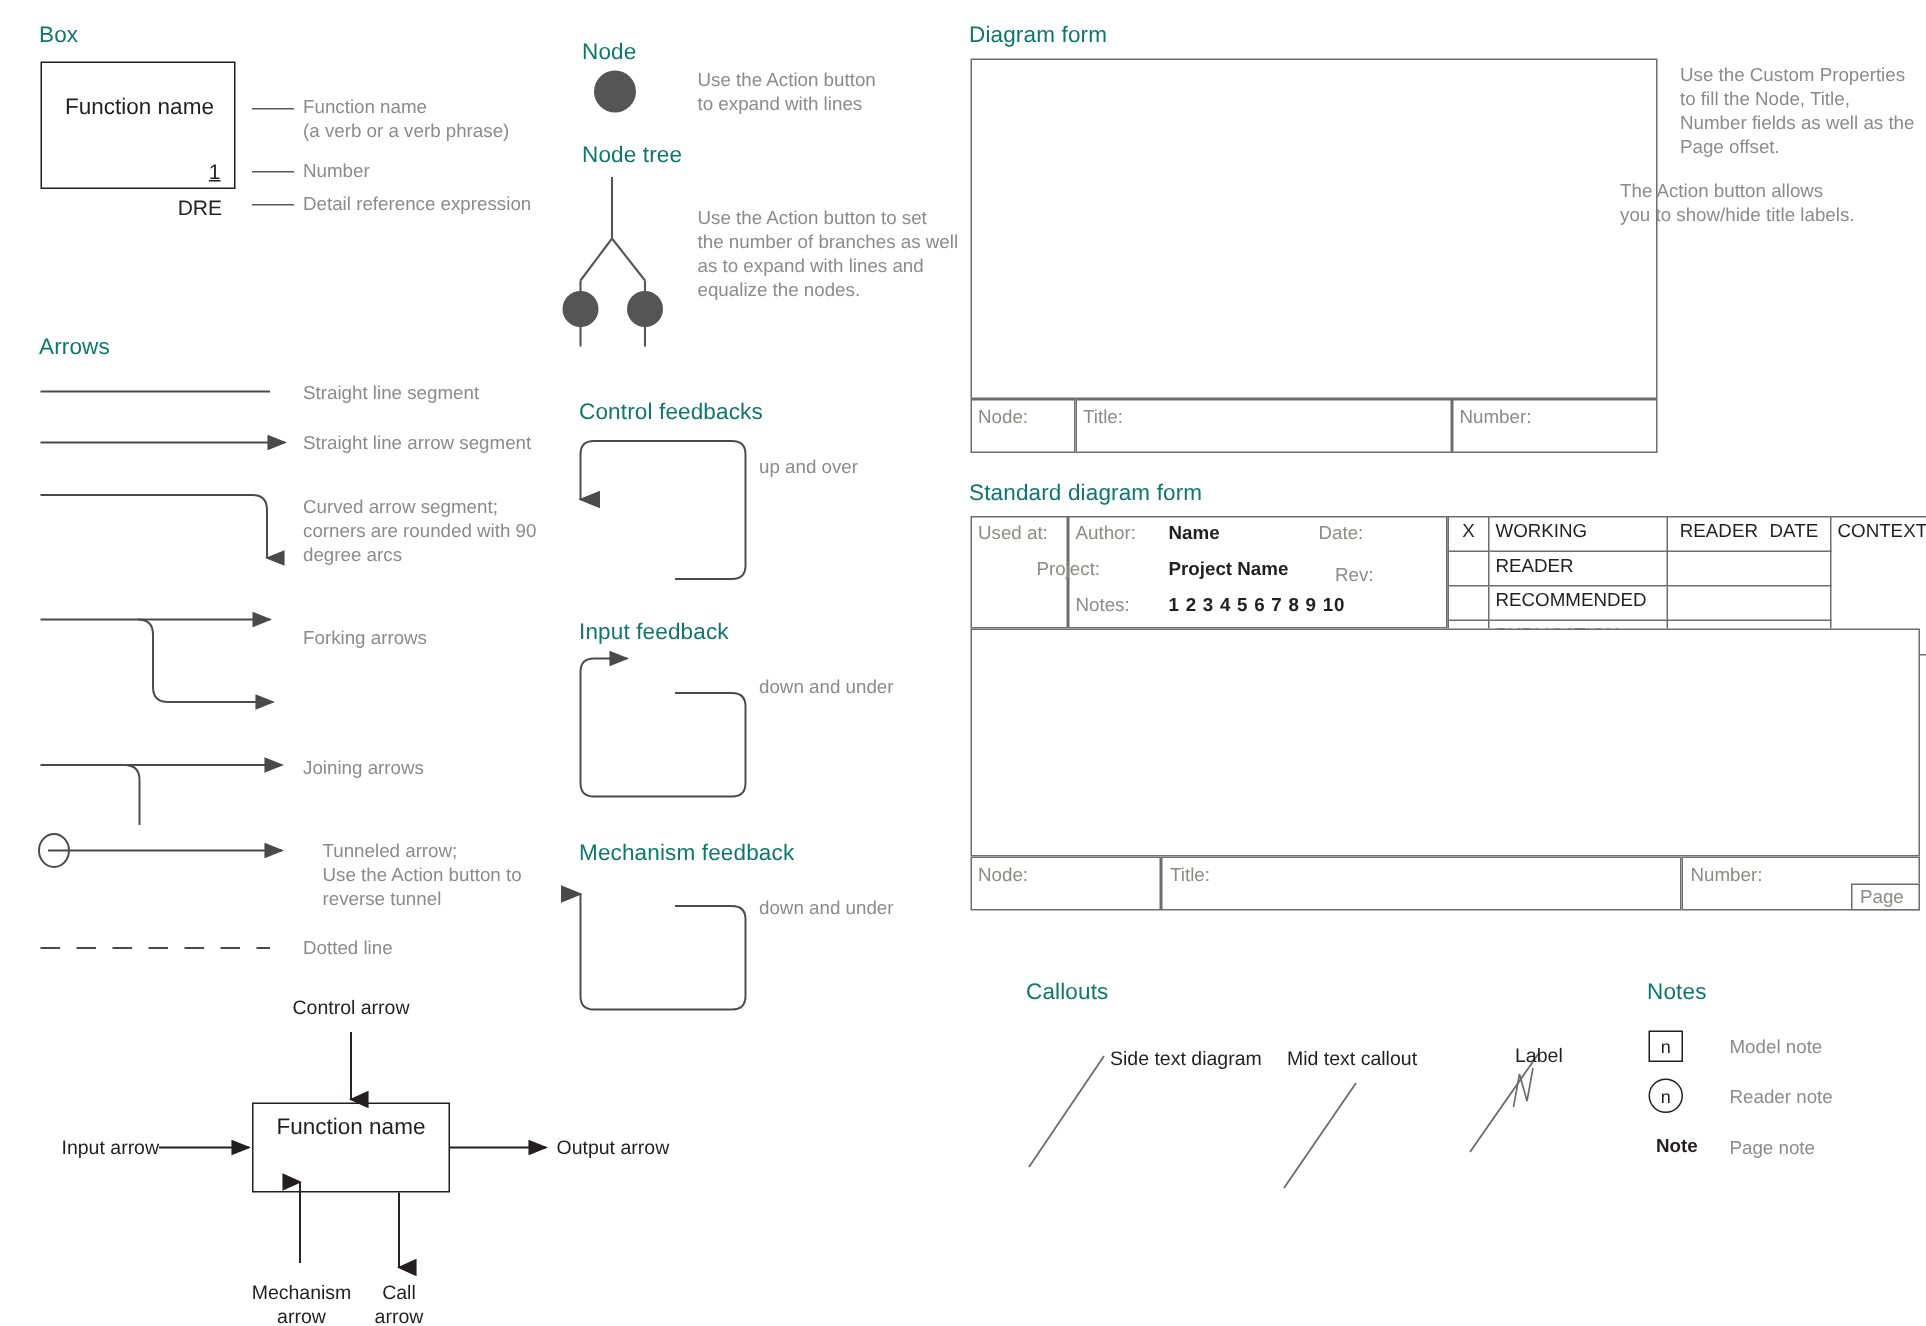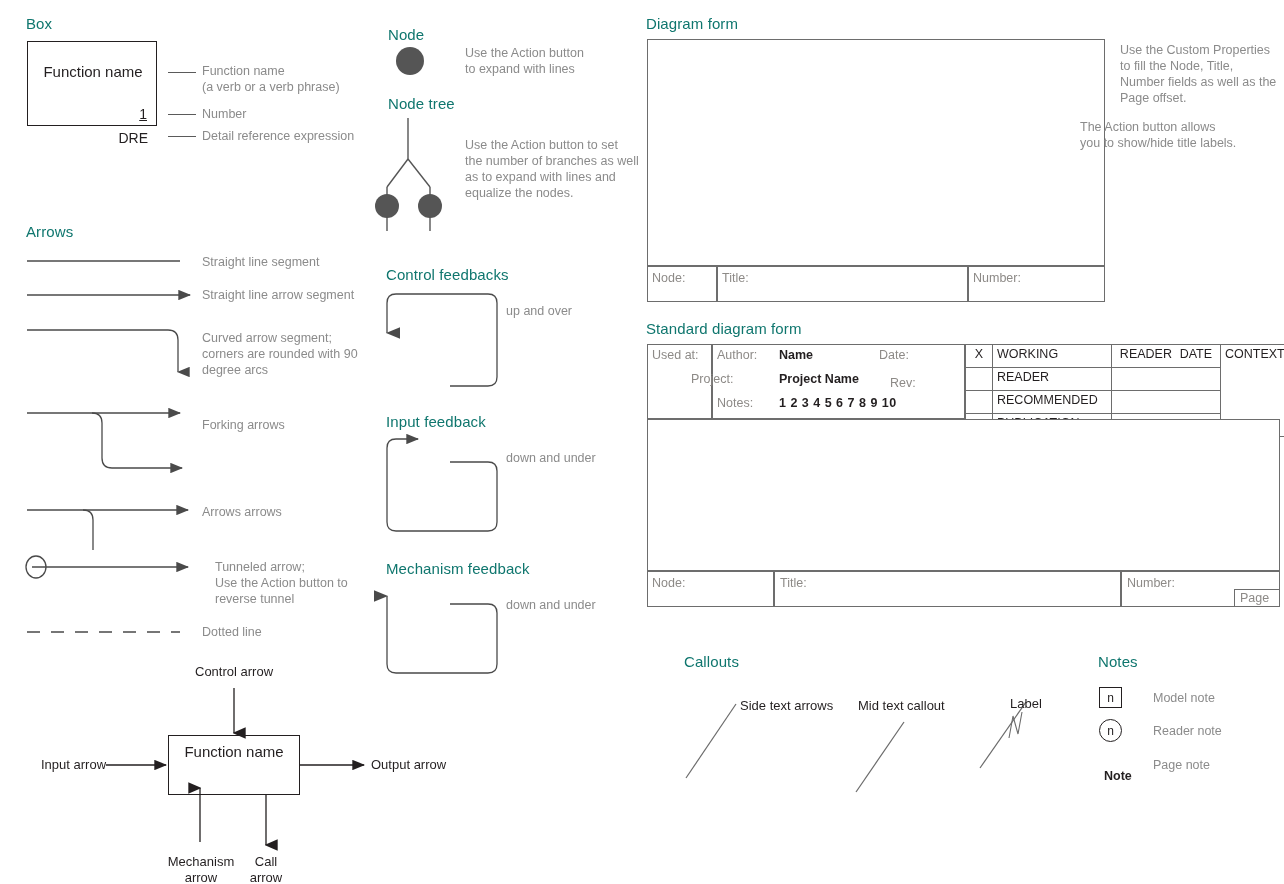--- a/index.html
+++ b/index.html
@@ -49,21 +49,21 @@
   .note-sq{
     border:1.4px solid #231f20;width:23px;height:21px;box-sizing:border-box;
     display:flex;align-items:center;justify-content:center;
     font-size:12px;color:#231f20;
   }
   .note-ci{
     border:1.3px solid #231f20;width:23px;height:23px;border-radius:50%;
     box-sizing:border-box;display:flex;align-items:center;justify-content:center;
     font-size:12px;color:#231f20;
   }
-  .note-tx{font-size:12.5px;color:#231f20;font-weight:bold;margin-top:12px;}
+  .note-tx{font-size:12.5px;color:#231f20;font-weight:bold;}
   svg{display:block;overflow:visible;}
 </style>
 </head>
 <body>
 
 <div class="abs sect-title" style="left:26px;top:15px;">Box</div>
 
 <div class="abs fnbox" style="left:27px;top:41px;width:130px;height:85px;"></div>
 <div class="abs fnbox-text" style="left:38px;top:63px;width:110px;text-align:center;">Function name</div>
 <div class="abs num-underline" style="left:27px;top:106px;width:120px;text-align:right;">1</div>
@@ -107,21 +107,21 @@
 
   <line x1="7" y1="382" x2="160" y2="382" stroke="#4a4a4a" stroke-width="1.4" stroke-dasharray="13,11"></line>
 </svg>
 
 <div class="abs lbl" style="left:202px;top:254px;">Straight line segment</div>
 <div class="abs lbl" style="left:202px;top:287px;">Straight line arrow segment</div>
 <div class="abs lbl" style="left:202px;top:330px;">Curved arrow segment;
 corners are rounded with 90
 degree arcs</div>
 <div class="abs lbl" style="left:202px;top:417px;">Forking arrows</div>
-<div class="abs lbl" style="left:202px;top:504px;">Arrows arrows</div>
+<div class="abs lbl" style="left:202px;top:504px;">Joining arrows</div>
 <div class="abs lbl" style="left:202px;top:559px;margin-left:13px;">Tunneled arrow;
 Use the Action button to
 reverse tunnel</div>
 <div class="abs lbl" style="left:202px;top:624px;">Dotted line</div>
 
 <div class="abs sect-title" style="left:388px;top:15px;margin-top:11px;">Node</div>
 <svg class="abs" style="left:388px;top:45px;" width="50" height="36">
   <circle cx="22" cy="16" r="14" fill="#555555"></circle>
 </svg>
 <div class="abs lbl" style="left:465px;top:45px;">Use the Action button
@@ -287,21 +287,21 @@
 <svg class="abs" style="left:680px;top:690px;" width="360" height="110">
 
   <line x1="6" y1="88" x2="56" y2="14" stroke="#6b6b6b" stroke-width="1.2"></line>
 
   <line x1="176" y1="102" x2="224" y2="32" stroke="#6b6b6b" stroke-width="1.2"></line>
 
   <line x1="300" y1="78" x2="346" y2="12" stroke="#6b6b6b" stroke-width="1.2"></line>
   <path d="M329,48 L333,26 L338,44 L342,22" fill="none" stroke="#6b6b6b" stroke-width="1.1"></path>
 </svg>
 
-<div class="abs lbl-dark" style="left:740px;top:698px;">Side text arrows</div>
+<div class="abs lbl-dark" style="left:740px;top:698px;">Side text diagram</div>
 <div class="abs lbl-dark" style="left:858px;top:698px;">Mid text callout</div>
 <div class="abs lbl-dark" style="left:1010px;top:696px;">Label</div>
 
 <div class="abs sect-title" style="left:1098px;top:653px;">Notes</div>
 
 <div class="abs note-sq" style="left:1099px;top:687px;">
     <span>n</span>
   </div>
 <div class="abs lbl" style="left:1153px;top:690px;">Model note</div>
 

